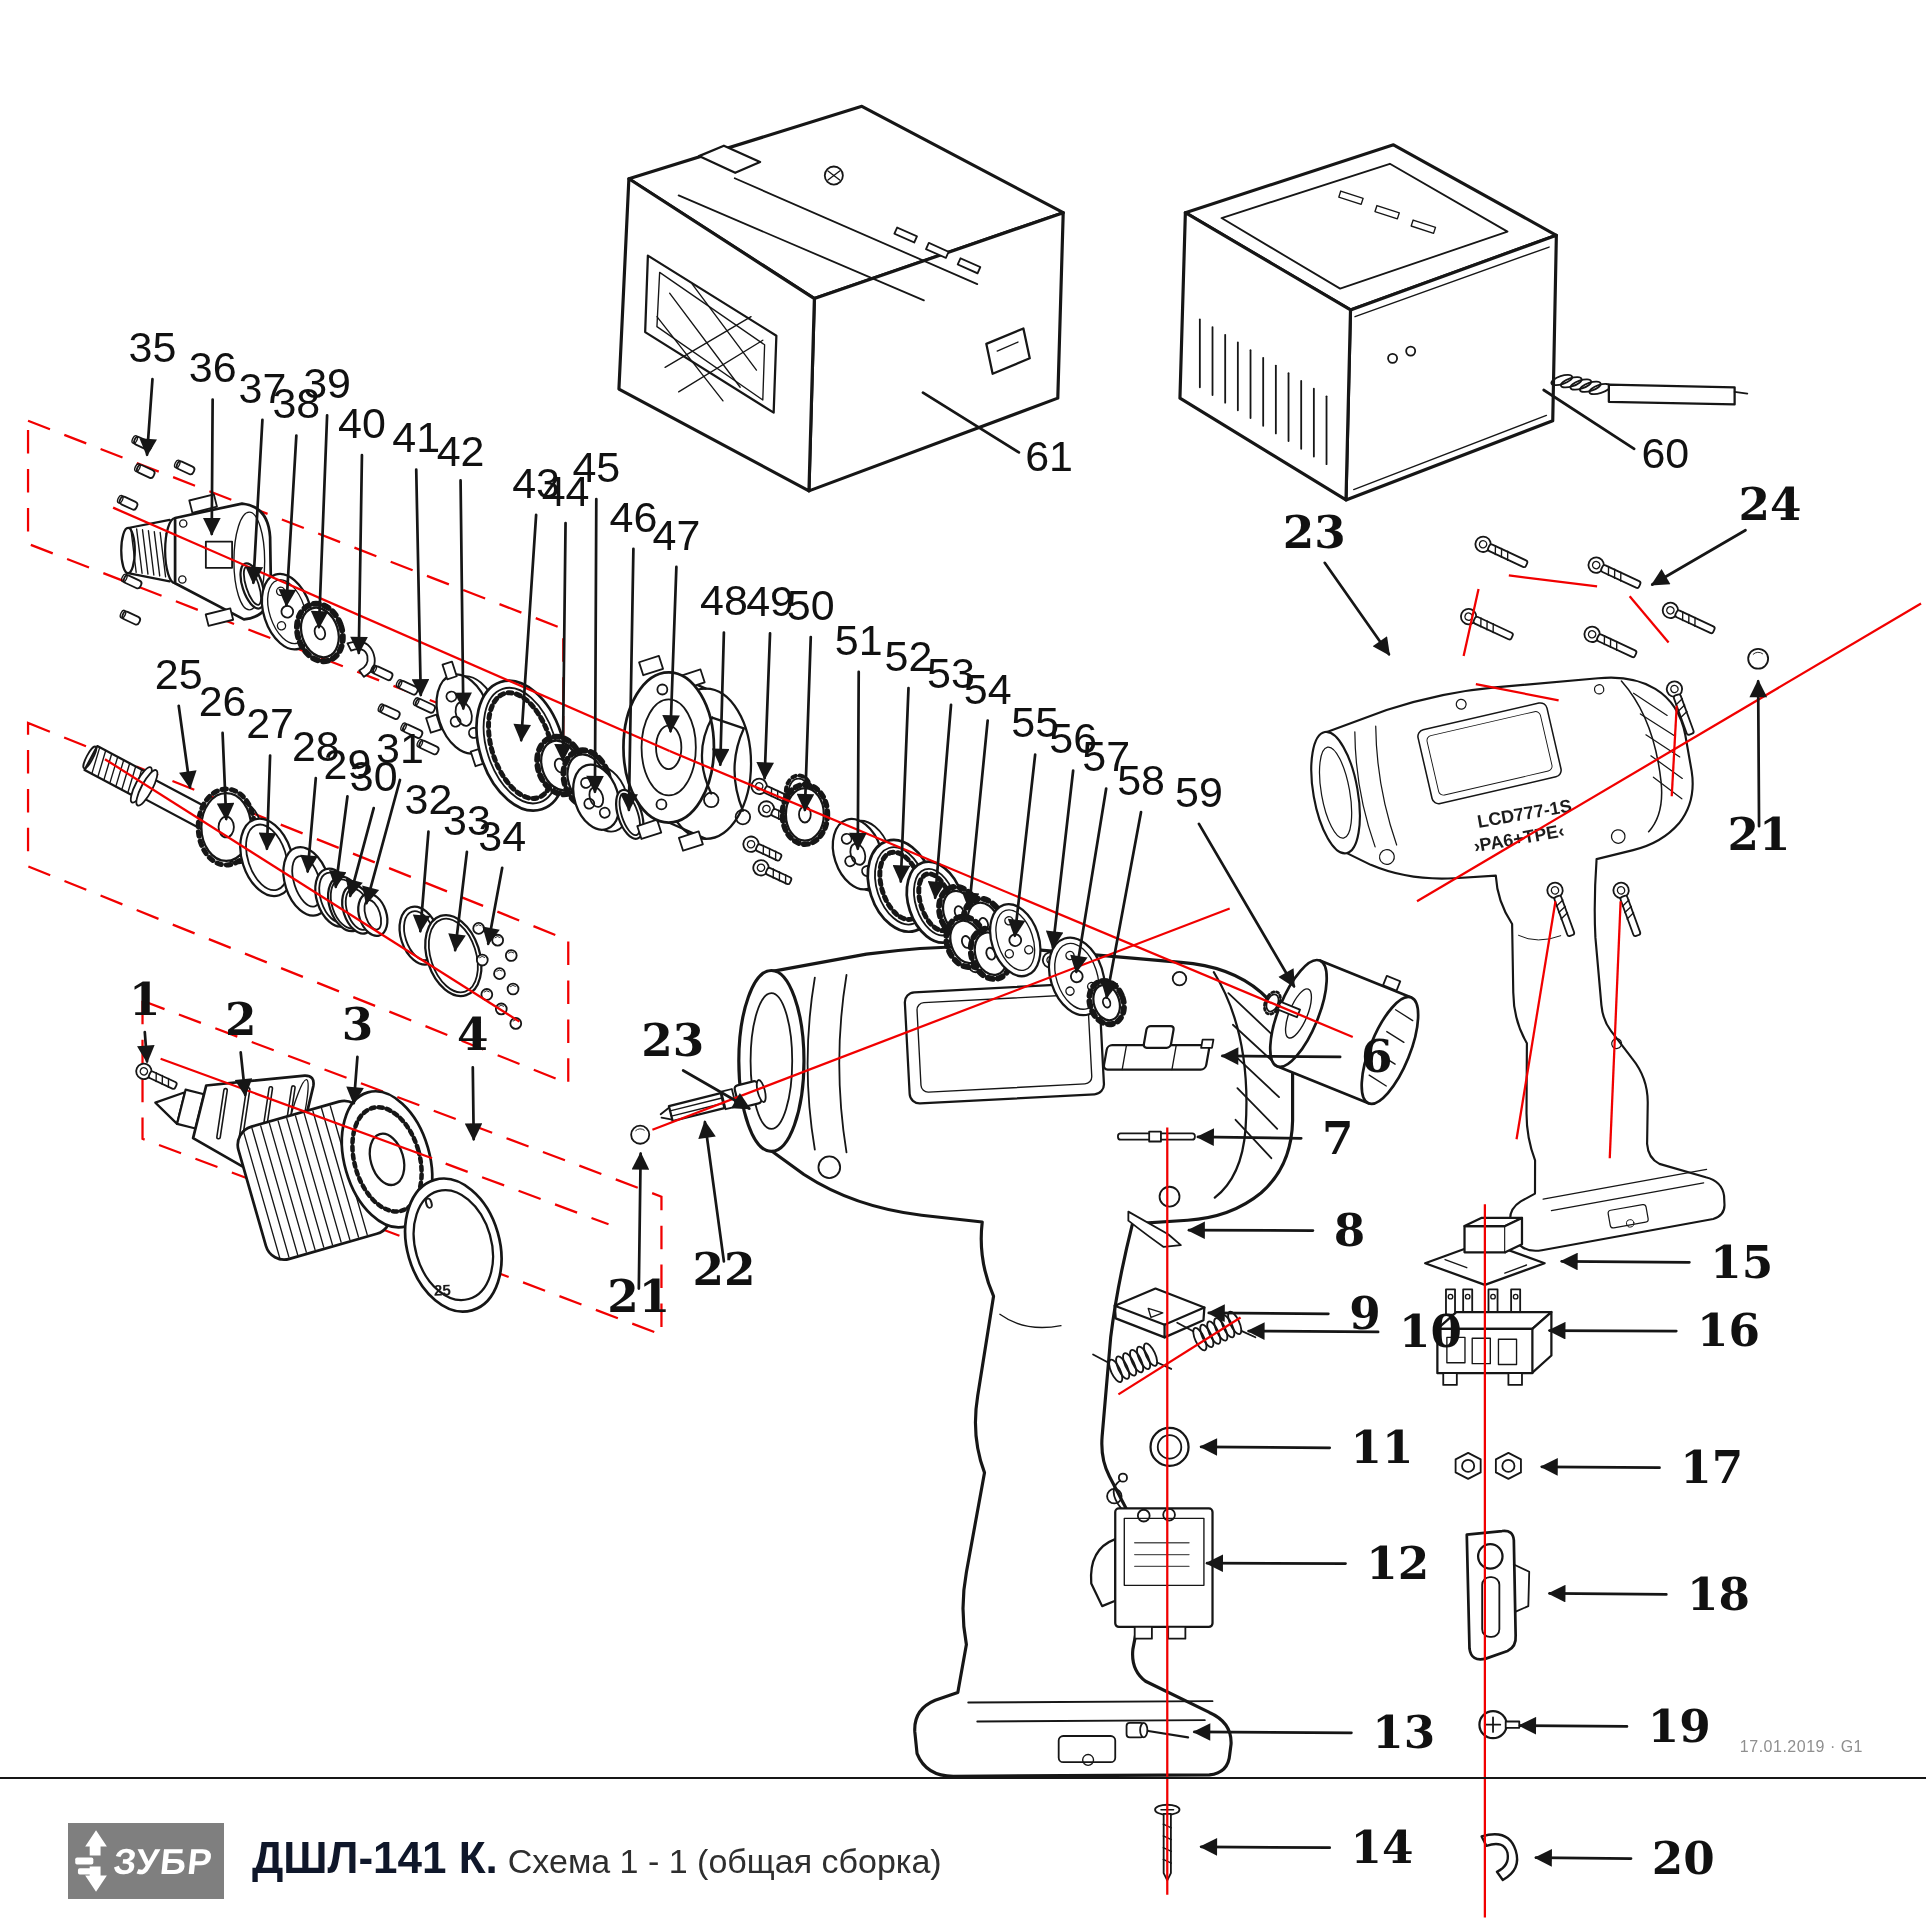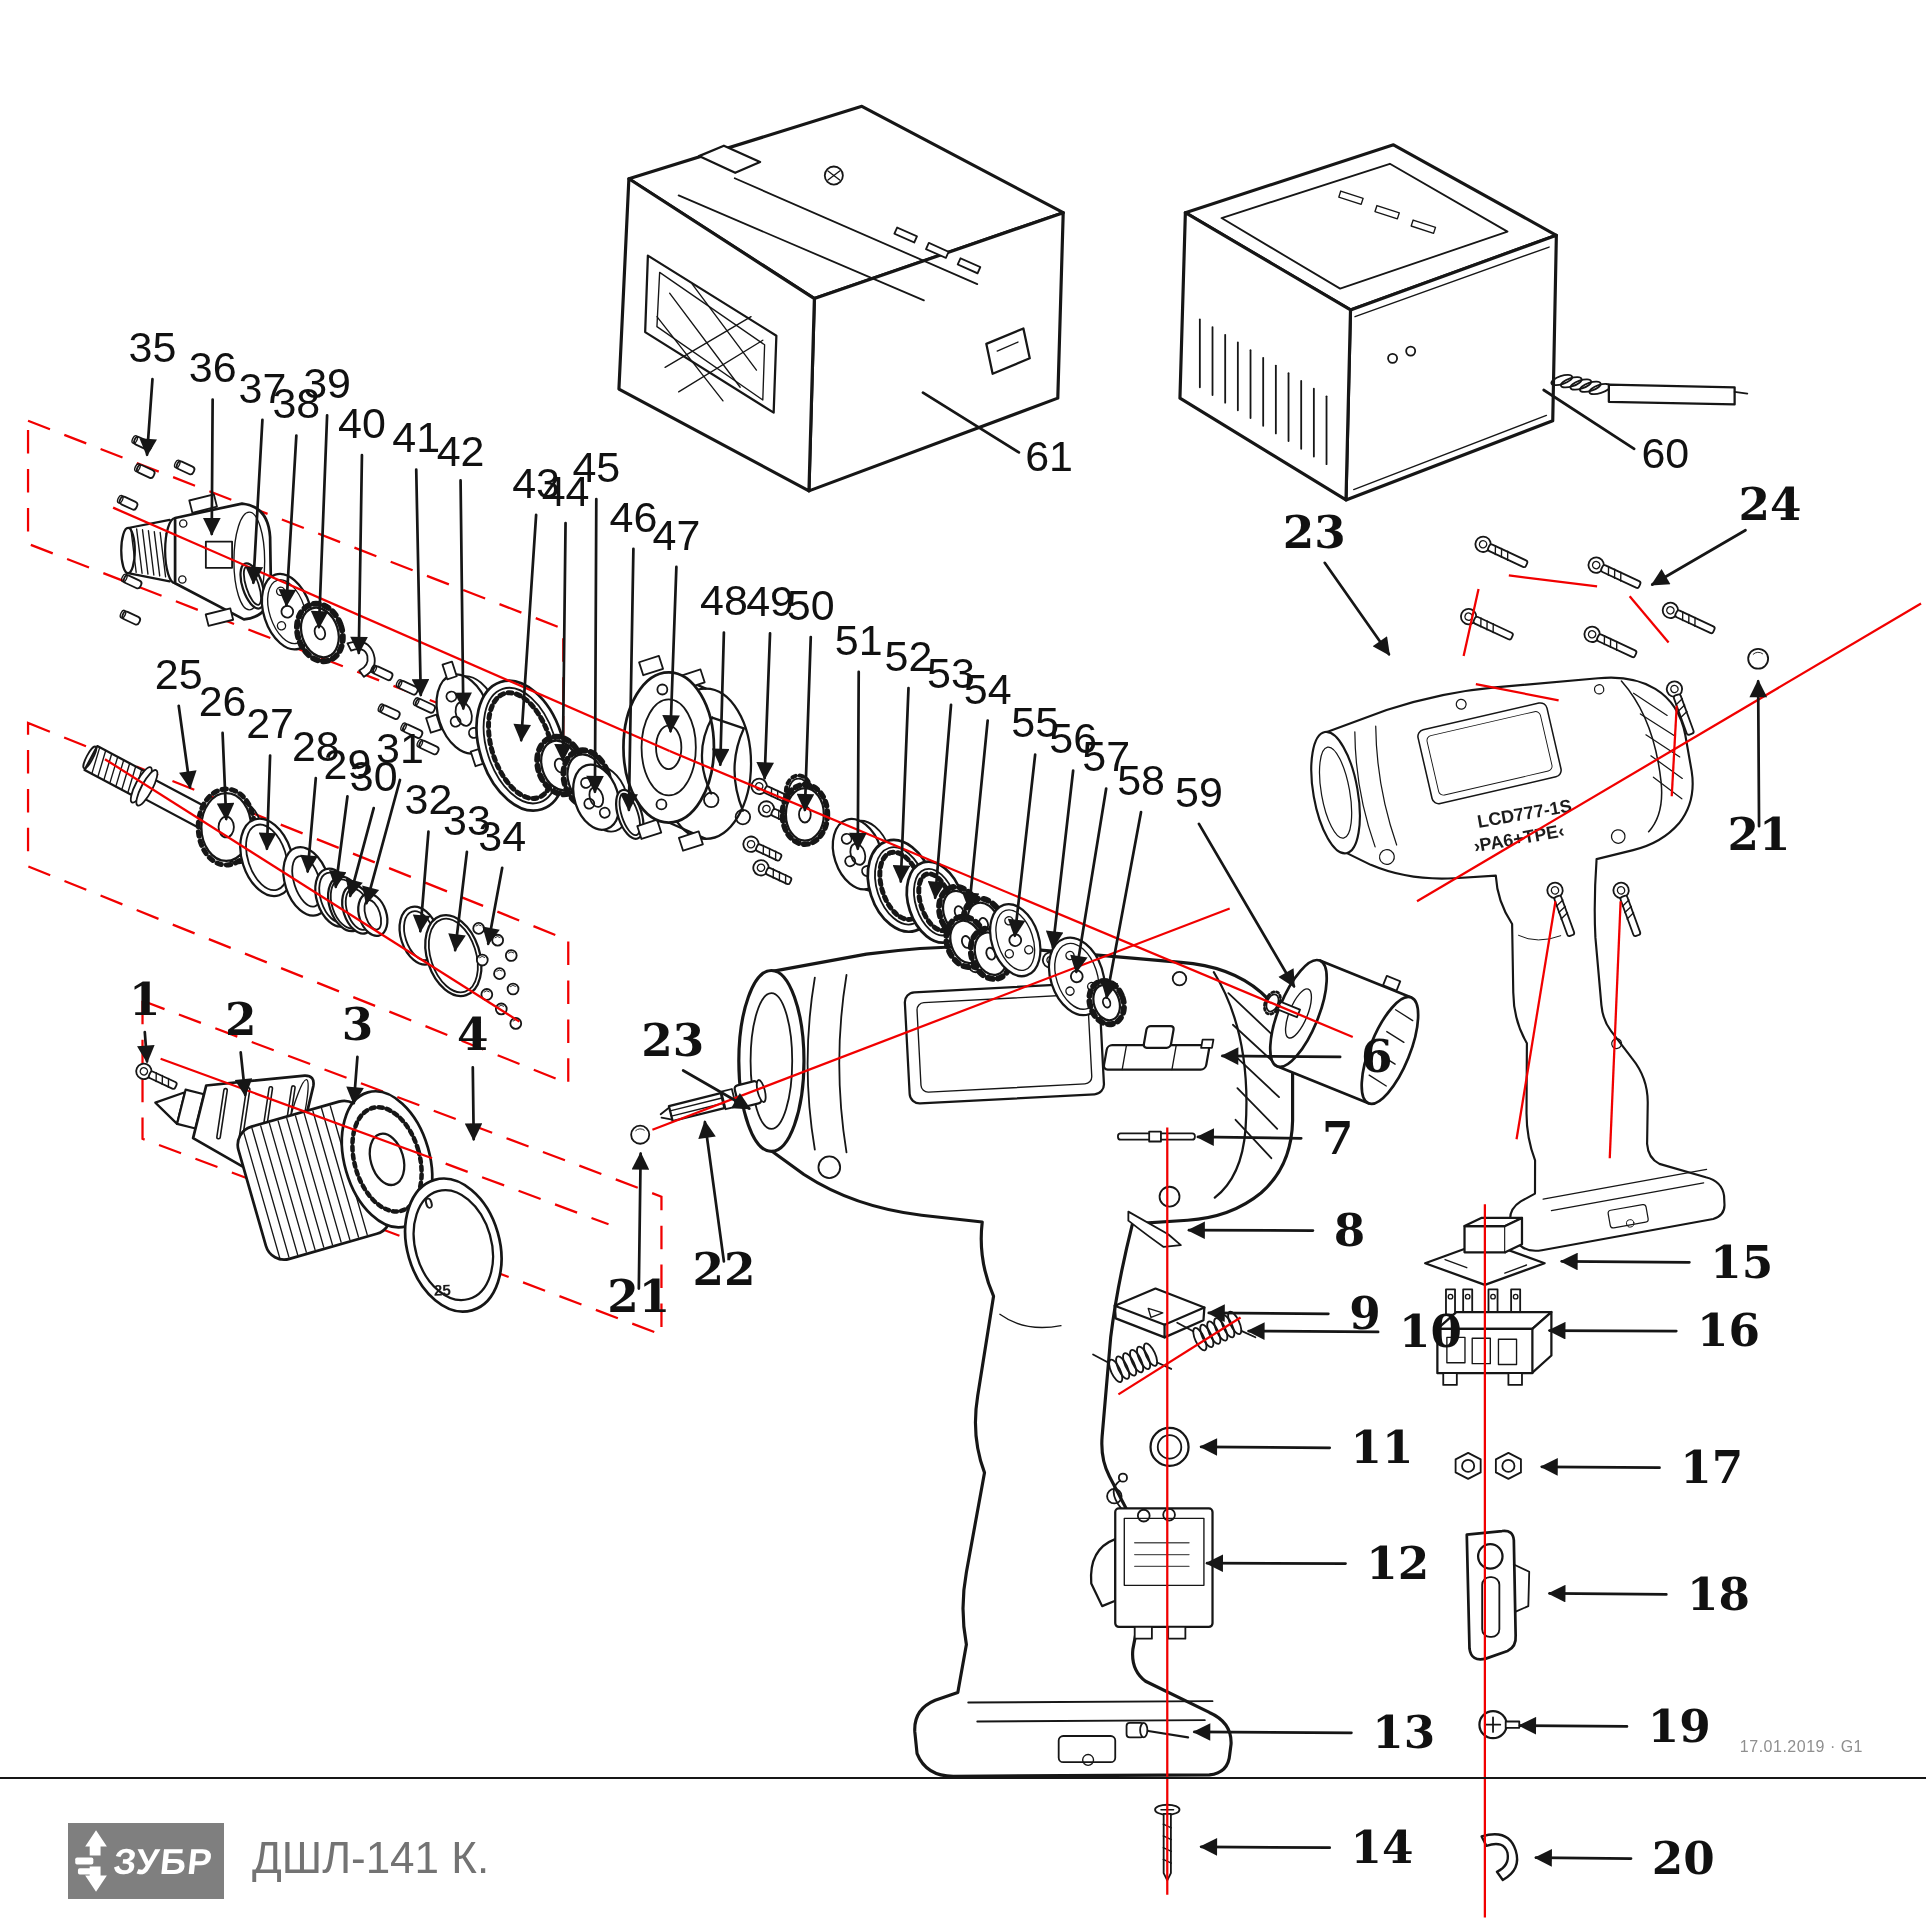--- a/index.html
+++ b/index.html
@@ -7,21 +7,21 @@
         font-family:"Liberation Sans","DejaVu Sans",sans-serif;}
   #stage{position:absolute;left:0;top:0;}
   .cSerif{font-family:"DejaVu Serif","Liberation Serif",serif;font-weight:700;font-size:100px;fill:#111;}
   .cSans{font-family:"Liberation Sans","DejaVu Sans",sans-serif;font-weight:400;font-size:95px;fill:#111;}
   .imprint{font-family:"Liberation Sans",sans-serif;font-weight:700;font-size:40px;fill:#1c1c1c;}
   .ringMark{font-family:"Liberation Sans",sans-serif;font-weight:700;font-size:34px;fill:#1c1c1c;}
   .footer-rule{position:absolute;left:0;top:1777px;width:1926px;height:2.3px;background:#161616;}
   .rev{position:absolute;right:63px;top:1738px;font-size:16px;color:#8f8f8f;letter-spacing:0.5px;}
   .logo{position:absolute;left:68px;top:1823px;width:156px;height:76px;}
   .title-block{position:absolute;left:252px;top:1833px;display:flex;align-items:baseline;white-space:nowrap;}
-  .model{font-size:44px;font-weight:400;color:#737373;}
+  .model{font-size:44px;font-weight:700;color:#0f172a;}
   .scheme{font-size:34px;font-weight:400;color:#2e2e2e;margin-left:10px;}
   .logoTxt{font-family:"Liberation Sans",sans-serif;font-weight:700;font-size:80px;fill:#ffffff;letter-spacing:3px;}
 </style>
 </head>
 <body>
 
 <div class="page">
   <svg id="stage" width="1926" height="1926" viewBox="0 0 4257 4257">
     <defs>
       <marker id="ah" viewBox="0 0 10 10" refX="9" refY="5" markerWidth="10" markerHeight="6.5" orient="auto-start-reverse" markerUnits="strokeWidth">
@@ -1044,15 +1044,16 @@
         <rect x="22" y="100" width="34" height="14" rx="4"></rect>
       </g>
       <g transform="skewX(-6)">
         <text x="110" y="112" class="logoTxt">ЗУБР</text>
       </g>
     </svg>
   </div>
 
   <div class="title-block">
     <span class="model">ДШЛ-141 К.</span>
+    <span class="scheme">Схема 1 - 1 (общая сборка)</span>
   </div>
 </div>
 
 
 </body></html>

